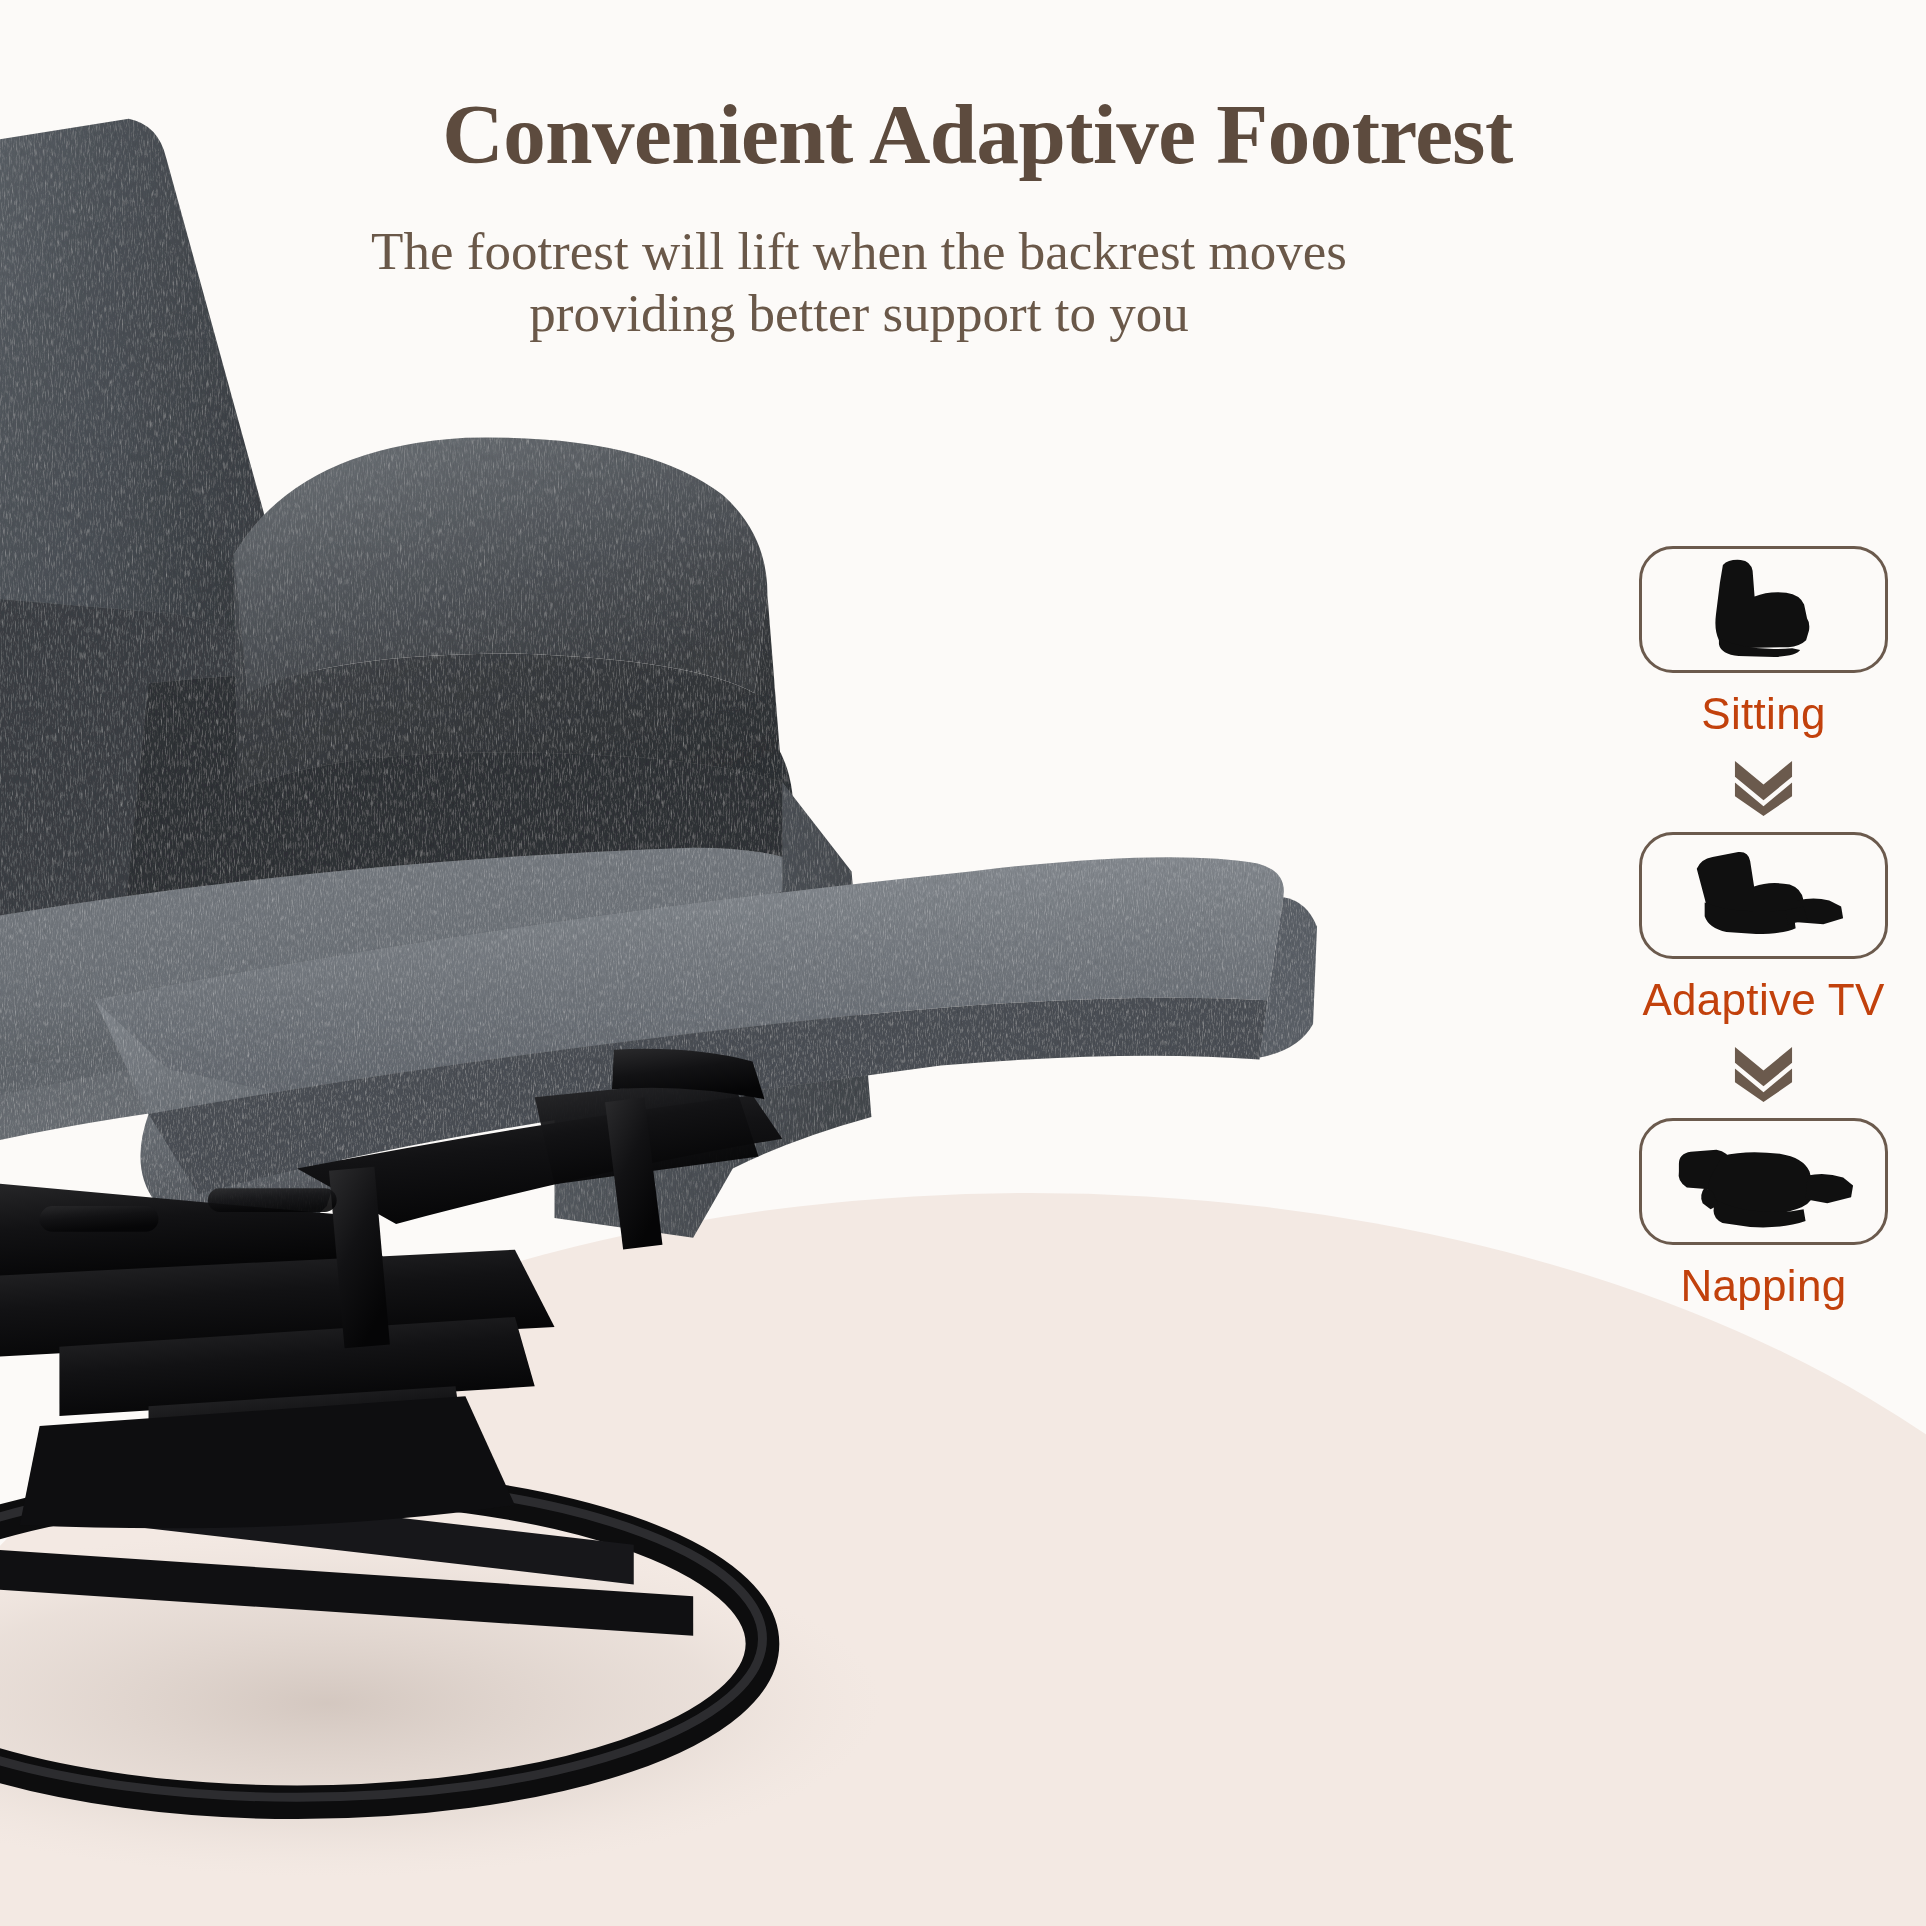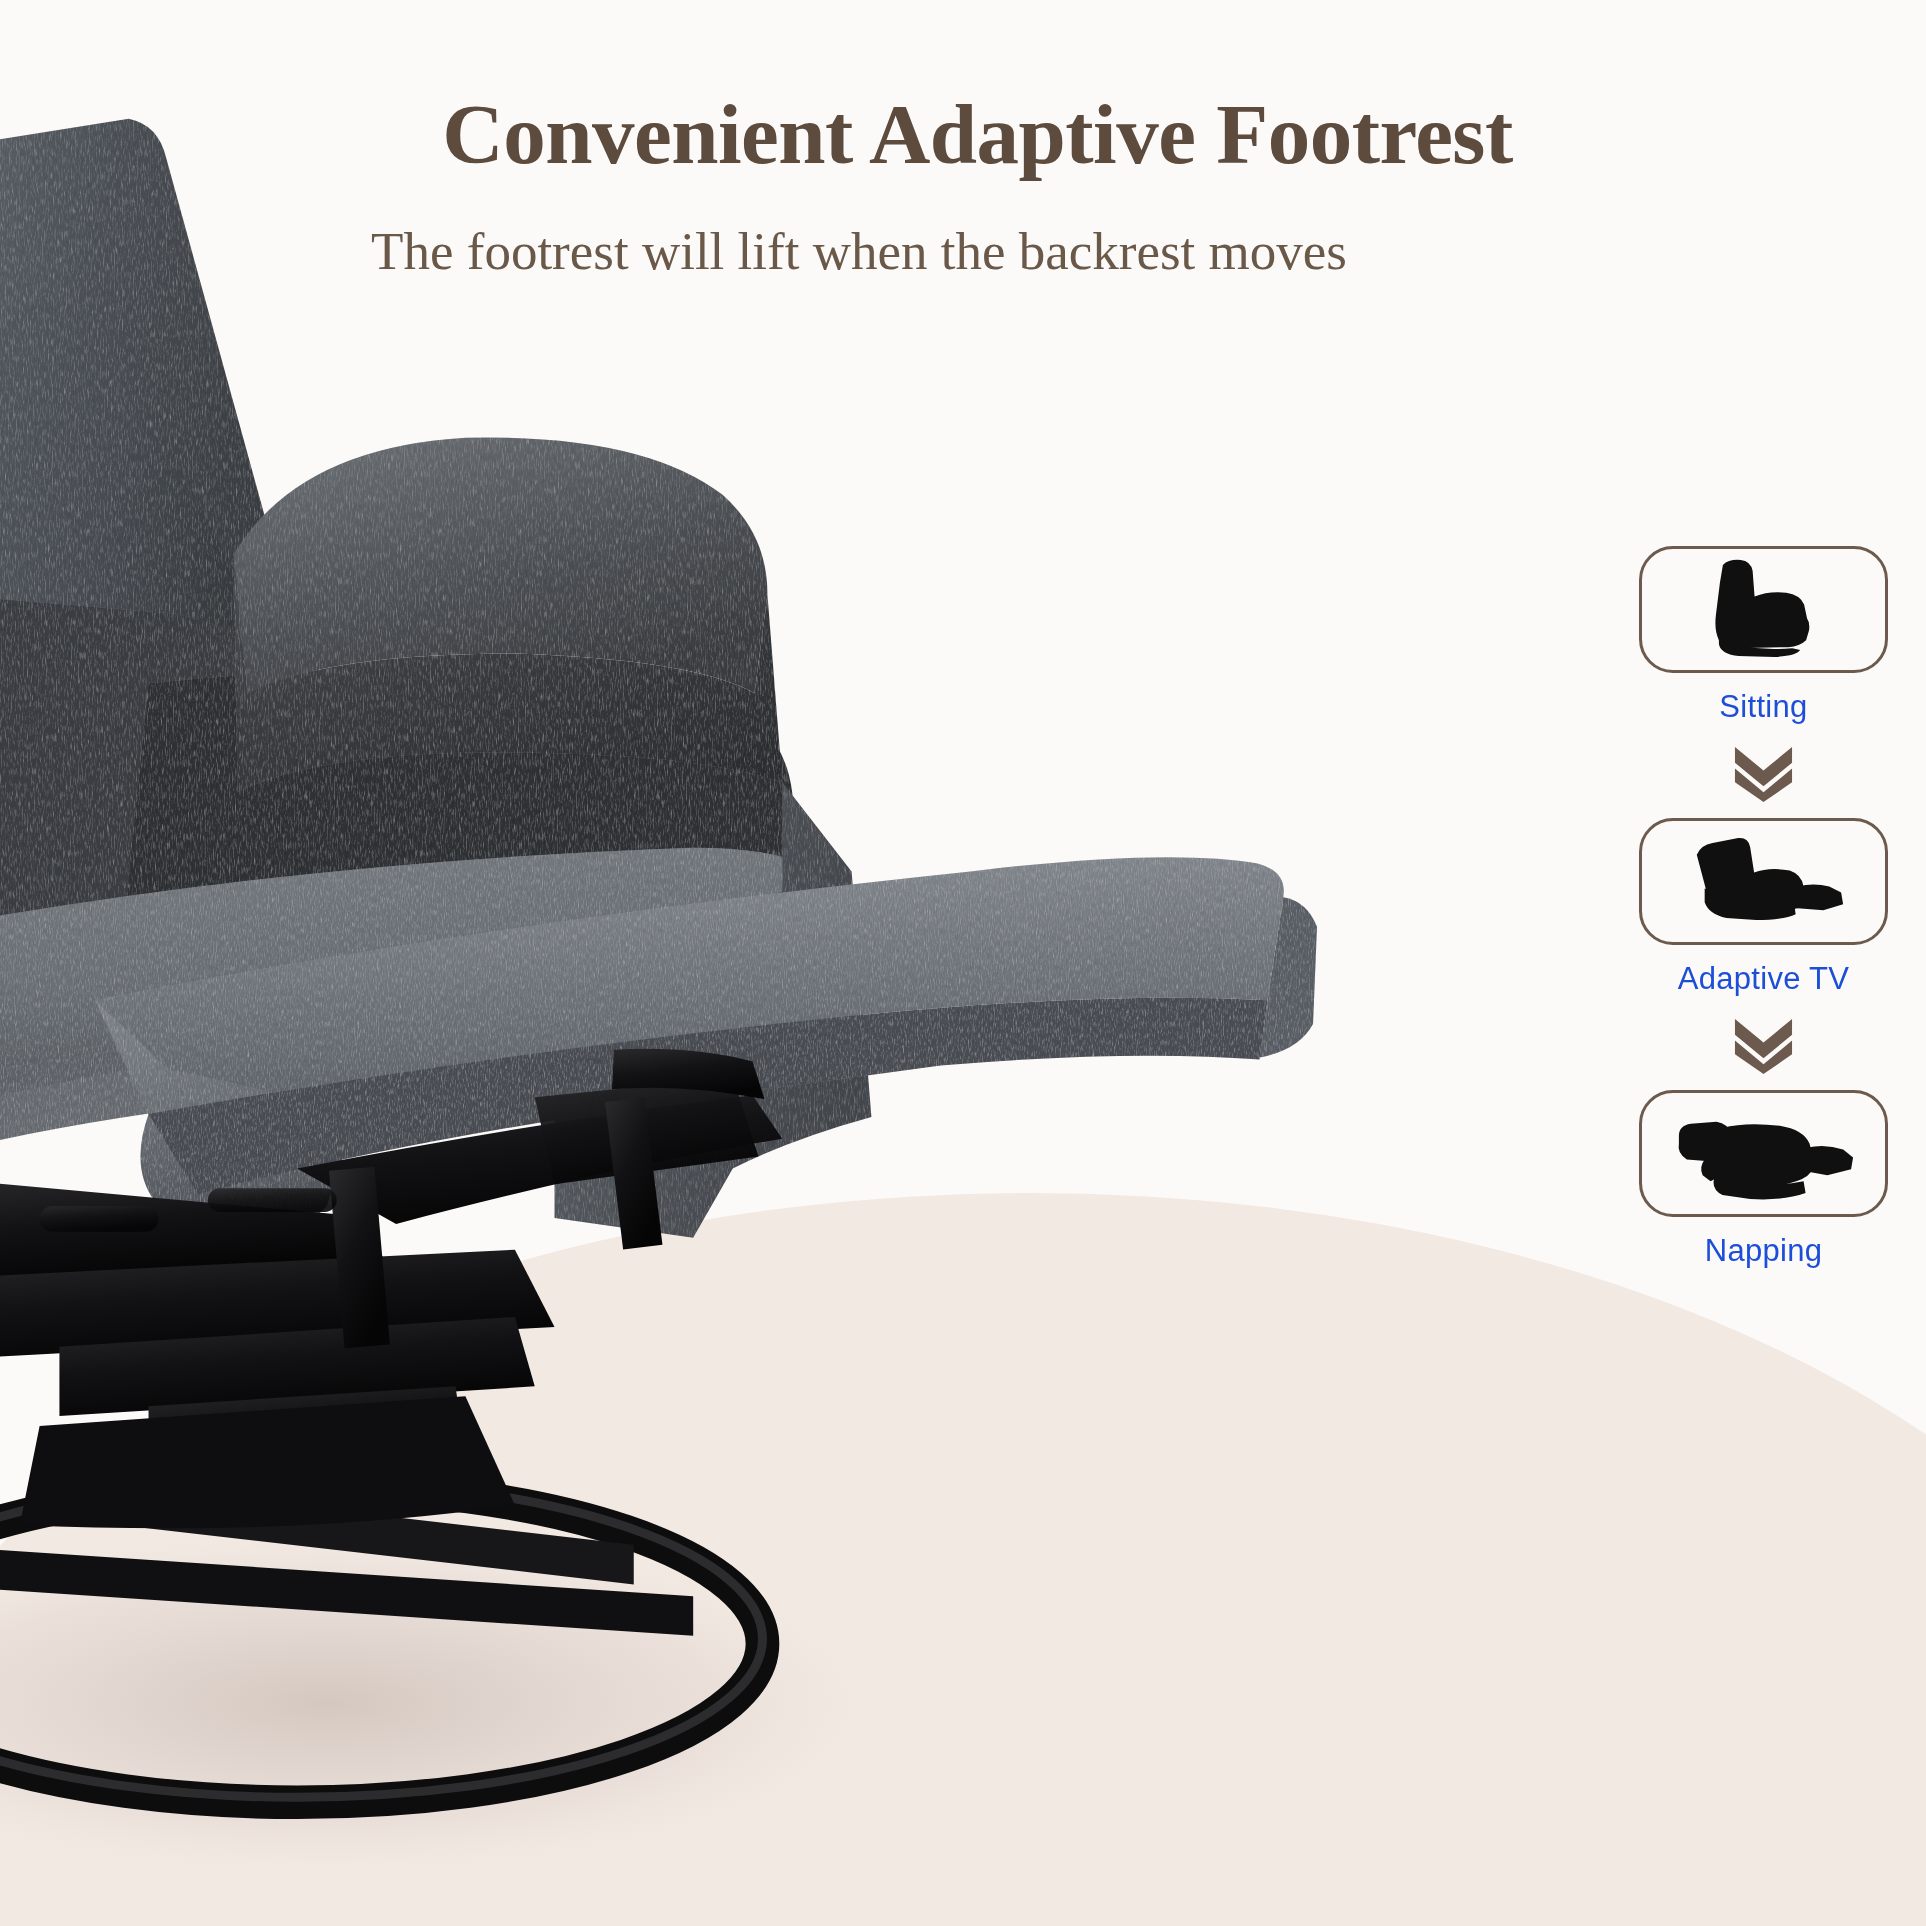--- a/index.html
+++ b/index.html
@@ -76,22 +76,22 @@
     border-radius:34px;
     background:#FCFAF8;
     display:flex;
     align-items:center;
     justify-content:center;
     overflow:hidden;
   }
   .state-card svg { display:block; }
   .state-label {
     margin-top:16px;
-    font-size:31px;
-    color:#1d4ed8;
+    font-size:44px;
+    color:#c2410c;
     font-family:"Liberation Sans", sans-serif;
     letter-spacing:0.3px;
     white-space:nowrap;
   }
   .chevrons {
     margin:16px 0 14px 0;
     width:73px;
     height:63px;
   }
 
@@ -239,20 +239,21 @@
       <path d="M -80 1560 L 700 1612 L 700 1652 L -80 1600 Z" fill="#101012"></path>
       <path d="M 120 1500 L 640 1560 L 640 1600 L 120 1540 Z" fill="#17171A"></path>
     </g>
 
     <path fill="#0E0E10" d="M 40 1440 L 470 1410 L 520 1520 Q 300 1552 20 1540 Z"></path>
   </svg>
 
   <div class="title">Convenient Adaptive Footrest</div>
   <div class="subtitle">
     <span>The footrest will lift when the backrest moves</span>
+    <span>providing better support to you</span>
   </div>
 
   <div class="states">
 
     <div class="state-card">
       <svg width="149" height="105" viewBox="0 0 150 106">
         <path fill="#101010" d="M34 8 Q40 2 52 3 Q62 4 64 14 L66 40 Q80 34 98 36 Q112 38 116 48
                  L119 62 Q122 66 121 74 L118 84 Q112 90 100 91 L46 92 Q34 92 30 84
                  Q25 74 27 58 L31 26 Z"></path>
         <path fill="#101010" d="M30 82 Q60 96 104 92 L112 94 Q108 100 86 101 L50 100 Q32 98 30 88 Z"></path>

